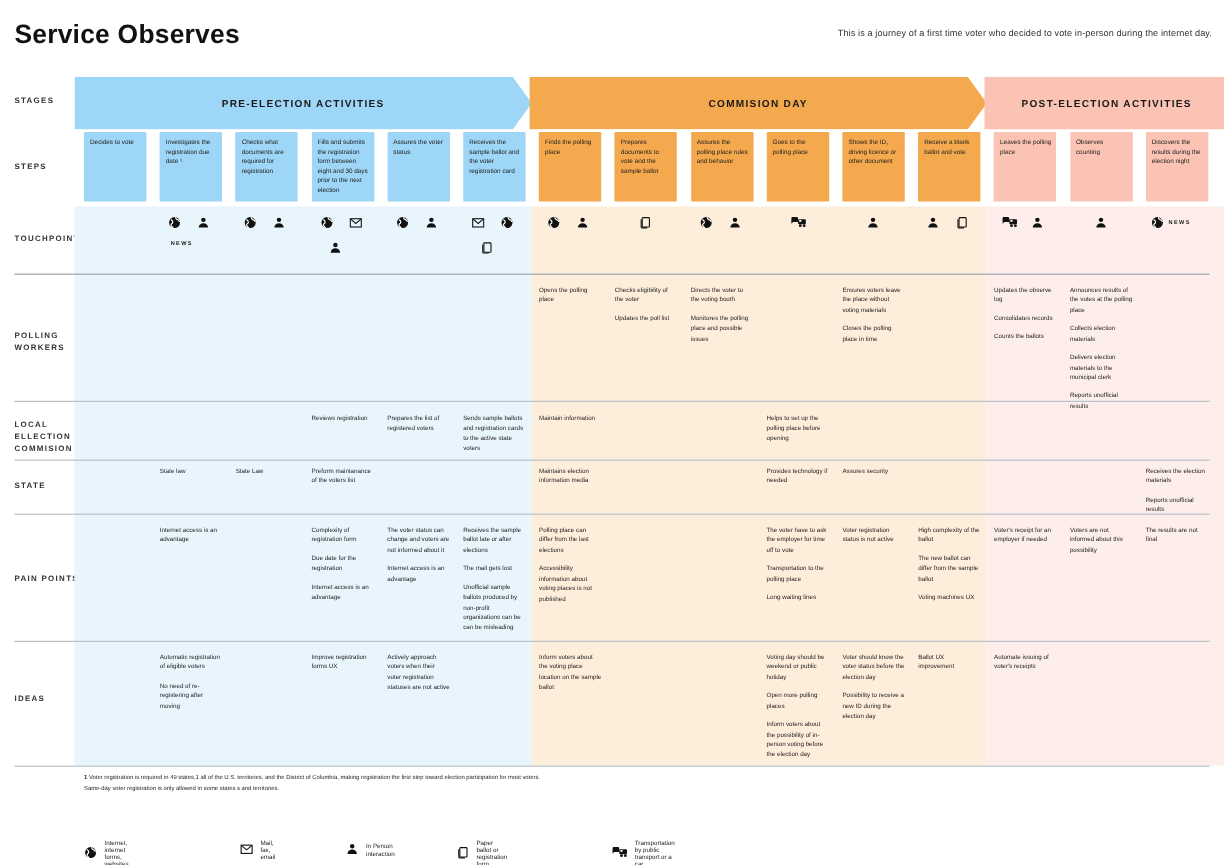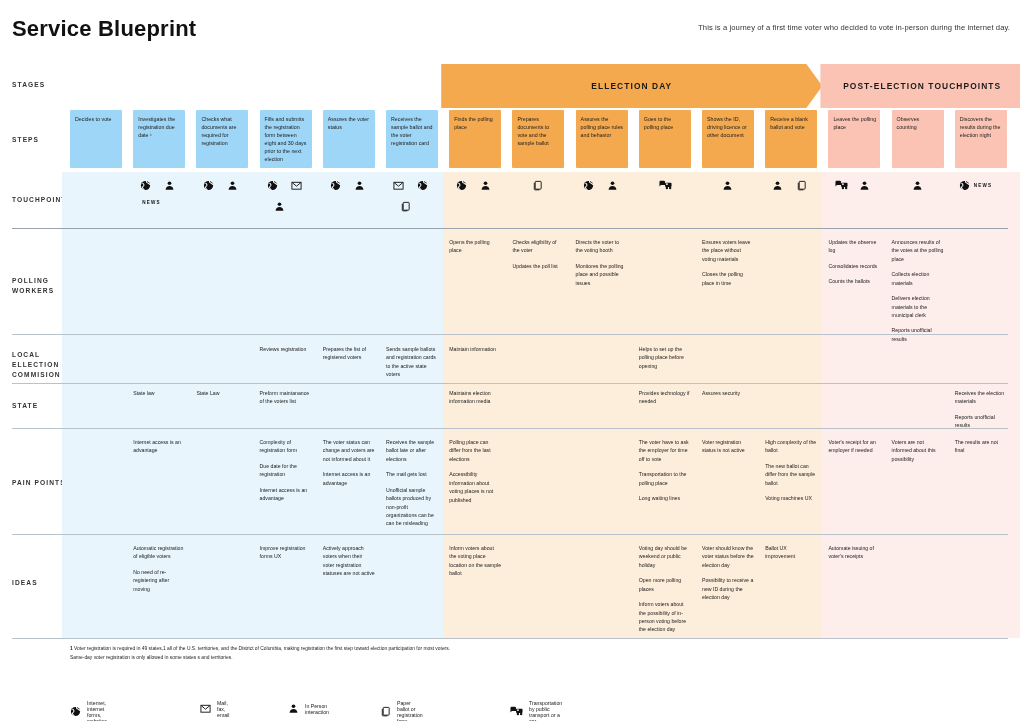--- a/index.html
+++ b/index.html
@@ -46,44 +46,47 @@
 
   
   #legend{position:absolute;left:70px;top:700px;height:18px;}
   .leg{position:absolute;display:flex;align-items:center;gap:6px;}
   .leg .lt{font-size:5.2px;color:#1c1c1c;}
 </style>
 </head>
 <body>
 
 <div id="header">
-  <div id="title">Service Blueprint</div>
+  <div id="title">Service Observes</div>
   <div id="subtitle">This is a journey of a first time voter who decided to vote in-person during the internet day.</div>
 </div>
 
 <div class="board" id="board">
     <div class="rowlabel" style="top: 80px; white-space: pre-line;">STAGES</div>
     <div class="rowlabel" style="top: 135px; white-space: pre-line;">STEPS</div>
     <div class="rowlabel" style="top: 195px; white-space: pre-line;">TOUCHPOINTS</div>
     <div class="rowlabel" style="top: 276px; white-space: pre-line;">POLLING
 WORKERS</div>
     <div class="rowlabel" style="top: 350px; white-space: pre-line;">LOCAL
 ELLECTION
 COMMISION</div>
     <div class="rowlabel" style="top: 401px; white-space: pre-line;">STATE</div>
     <div class="rowlabel" style="top: 478px; white-space: pre-line;">PAIN POINTS</div>
     <div class="rowlabel" style="top: 578px; white-space: pre-line;">IDEAS</div>
     <div class="zone" style="left: 62px; top: 172px; width: 381.2px; height: 466px; background: rgb(232, 245, 253);"></div>
     <div class="zone" style="left: 443.2px; top: 172px; width: 379.2px; height: 466px; background: rgb(253, 238, 219);"></div>
     <div class="zone" style="left: 822.4px; top: 172px; width: 203.6px; height: 466px; background: rgb(253, 238, 235);"></div>
+    <div class="stage" style="left: 62px; top: 64px; width: 381.2px; background: rgb(158, 214, 247); clip-path: polygon(0px 0px, calc(100% - 16px) 0px, 100% 50%, calc(100% - 16px) 100%, 0px 100%);">
+      <span>PRE-ELECTION ACTIVITIES</span>
+    </div>
     <div class="stage" style="left: 441.2px; top: 64px; width: 381.2px; background: rgb(245, 169, 78); clip-path: polygon(0px 0px, calc(100% - 16px) 0px, 100% 50%, calc(100% - 16px) 100%, 0px 100%);">
-      <span>ELLECTION DAY</span>
+      <span>COMMISION DAY</span>
     </div>
     <div class="stage" style="left: 820.4px; top: 64px; width: 203.6px; background: rgb(251, 195, 180); clip-path: polygon(0px 0px, 100% 0px, 100% 100%, 0px 100%);">
-      <span>POST-ELECTION TOUCHPOINTS</span>
+      <span>POST-ELECTION ACTIVITIES</span>
     </div>
     <div class="stepcell" style="left: 70px; top: 110px; background: rgb(158, 214, 247);">
       <span>Decides to vote</span>
     </div>
     <div class="stepcell" style="left: 133.2px; top: 110px; background: rgb(158, 214, 247);">
       <span>Investigates the registration due date ¹</span>
     </div>
     <div class="stepcell" style="left: 196.4px; top: 110px; background: rgb(158, 214, 247);">
       <span>Checks what documents are required for registration</span>
     </div>

